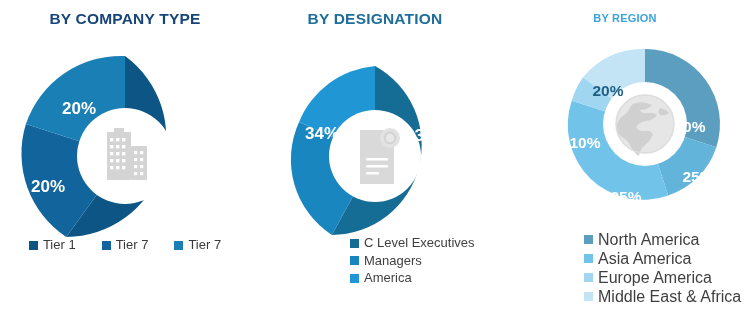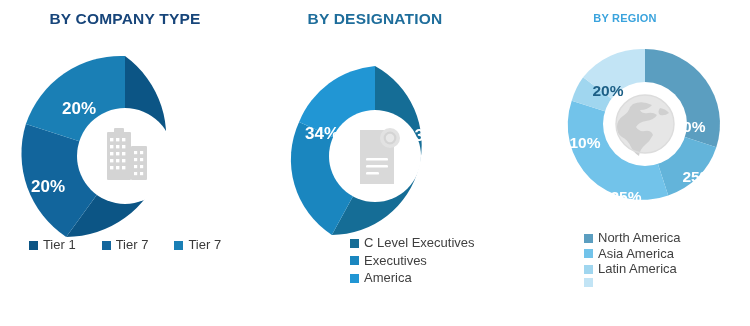--- a/index.html
+++ b/index.html
@@ -108,21 +108,21 @@
     color: #3f3f3f;
   }
 
   
   .legend-3 {
     top: 231px;
     padding-left: 84px;
   }
   .legend-3 .legend-row { margin-bottom: 1px; }
   .legend-3 .legend-label {
-    font-size: 13px;
+    font-size: 16px;
     color: #3f3f3f;
   }
 
   .slice-label {
     font-weight: bold;
     font-family: "Liberation Sans", sans-serif;
   }
 </style>
 </head>
 <body>
@@ -230,21 +230,21 @@
       </svg>
     </div>
 
     <div class="legend legend-2">
       <div class="legend-row">
         <span class="swatch" style="background:#156d96"></span>
         <span class="legend-label">C Level Executives</span>
       </div>
       <div class="legend-row">
         <span class="swatch" style="background:#1a86bf"></span>
-        <span class="legend-label">Executives</span>
+        <span class="legend-label">Managers</span>
       </div>
       <div class="legend-row">
         <span class="swatch" style="background:#2196d4"></span>
         <span class="legend-label">America</span>
       </div>
     </div>
   </div>
 
   <div class="panel panel-3">
     <div class="panel-title title-3">BY REGION</div>
@@ -285,21 +285,22 @@
       <div class="legend-row">
         <span class="swatch" style="background:#5b9ec0"></span>
         <span class="legend-label">North America</span>
       </div>
       <div class="legend-row">
         <span class="swatch" style="background:#72c3ea"></span>
         <span class="legend-label">Asia America</span>
       </div>
       <div class="legend-row">
         <span class="swatch" style="background:#a0d6ef"></span>
-        <span class="legend-label">Latin America</span>
+        <span class="legend-label">Europe America</span>
       </div>
       <div class="legend-row">
         <span class="swatch" style="background:#c2e4f5"></span>
+        <span class="legend-label">Middle East &amp; Africa</span>
       </div>
     </div>
   </div>
 
 </div>
 
 </body></html>

